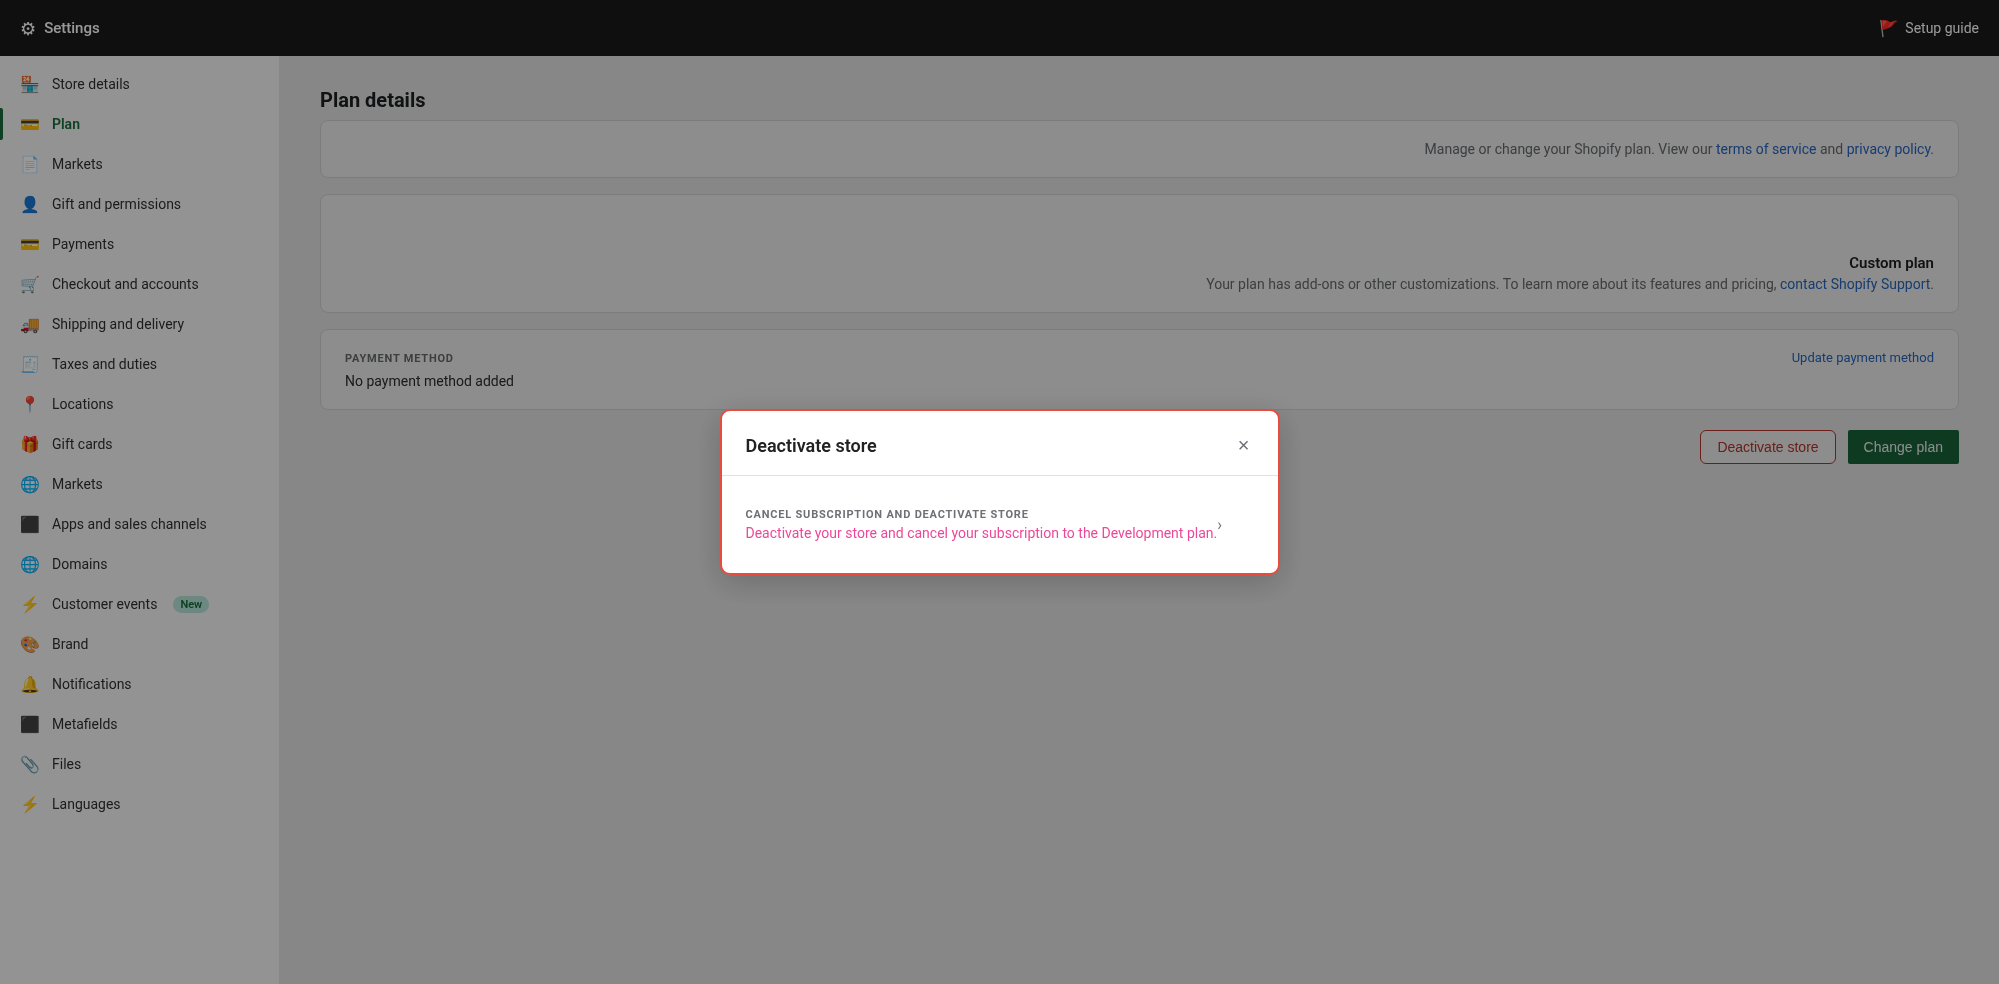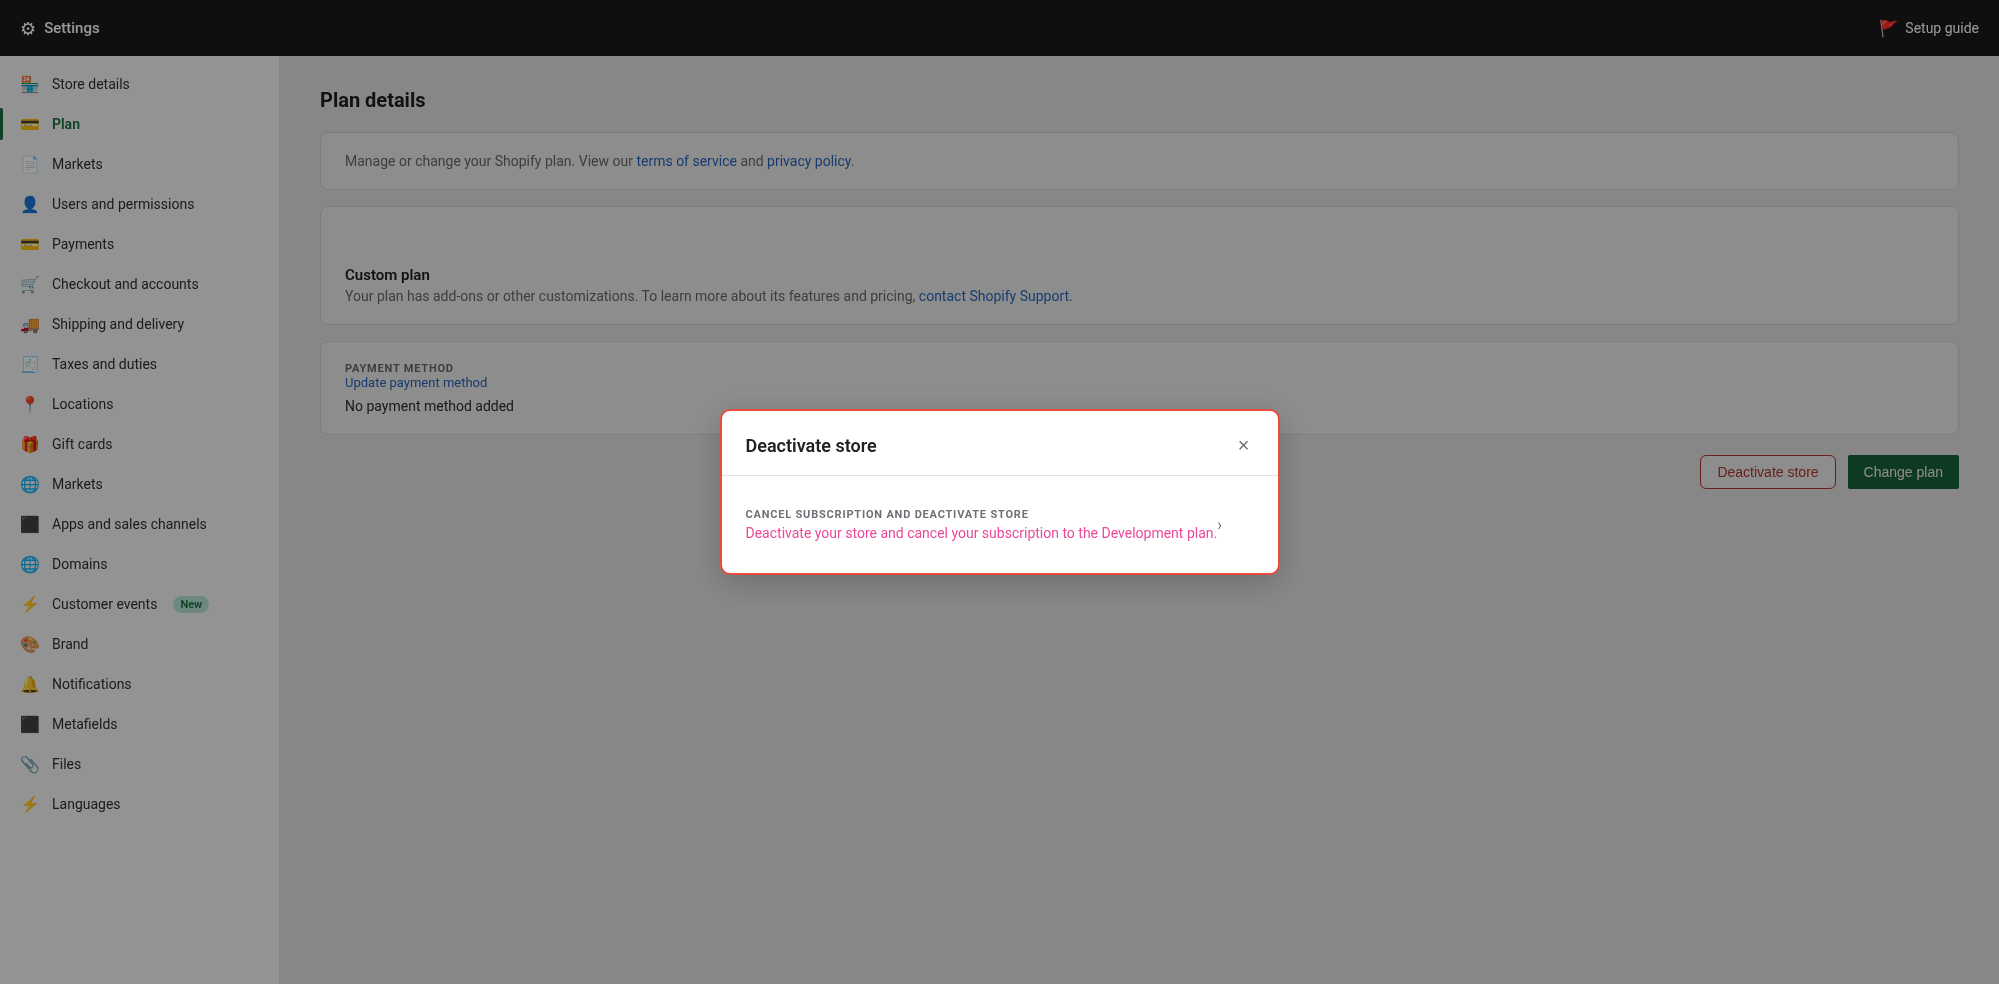--- a/index.html
+++ b/index.html
@@ -110,29 +110,30 @@
       padding: 32px 40px;
       overflow-y: auto;
       background: #f6f6f7;
       filter: brightness(0.92);
     }
 
     .page-title {
       font-size: 20px;
       font-weight: 700;
       color: #202223;
-      margin-bottom: 20px;
+      margin-bottom: 8px;
     }
 
     .card {
       background: #fff;
       border: 1px solid #e1e1e1;
       border-radius: 8px;
       margin-bottom: 16px;
       padding: 20px 24px;
+      text-align: right;
     }
     .card-title {
       font-size: 15px;
       font-weight: 600;
       color: #202223;
       margin-bottom: 4px;
       margin-top: 39px;
     }
     .card-desc {
       font-size: 14px;
@@ -149,22 +150,21 @@
     }
     .payment-label {
       font-size: 11px;
       font-weight: 700;
       color: #6d7175;
       letter-spacing: 0.8px;
       text-transform: uppercase;
       margin-bottom: 8px;
       display: flex;
       justify-content: space-between;
-      align-items: flex-start;
-      flex-direction: column;
+      align-items: flex-end;
     }
     .update-link { color: #2c6ecb; font-size: 13px; font-weight: 400; text-transform: none; letter-spacing: 0; cursor: pointer; }
     .payment-value { font-size: 14px; color: #303030; }
 
     .action-row {
       display: flex;
       justify-content: flex-end;
       gap: 12px;
       margin-top: 20px;
     }
@@ -286,21 +286,21 @@
     <div class="sidebar-item active">
       <span class="sidebar-icon">💳</span>
       <span>Plan</span>
     </div>
     <div class="sidebar-item">
       <span class="sidebar-icon">📄</span>
       <span>Markets</span>
     </div>
     <div class="sidebar-item">
       <span class="sidebar-icon">👤</span>
-      <span>Users and permissions</span>
+      <span>Gift and permissions</span>
     </div>
     <div class="sidebar-item">
       <span class="sidebar-icon">💳</span>
       <span>Payments</span>
     </div>
     <div class="sidebar-item">
       <span class="sidebar-icon">🛒</span>
       <span>Checkout and accounts</span>
     </div>
     <div class="sidebar-item">

